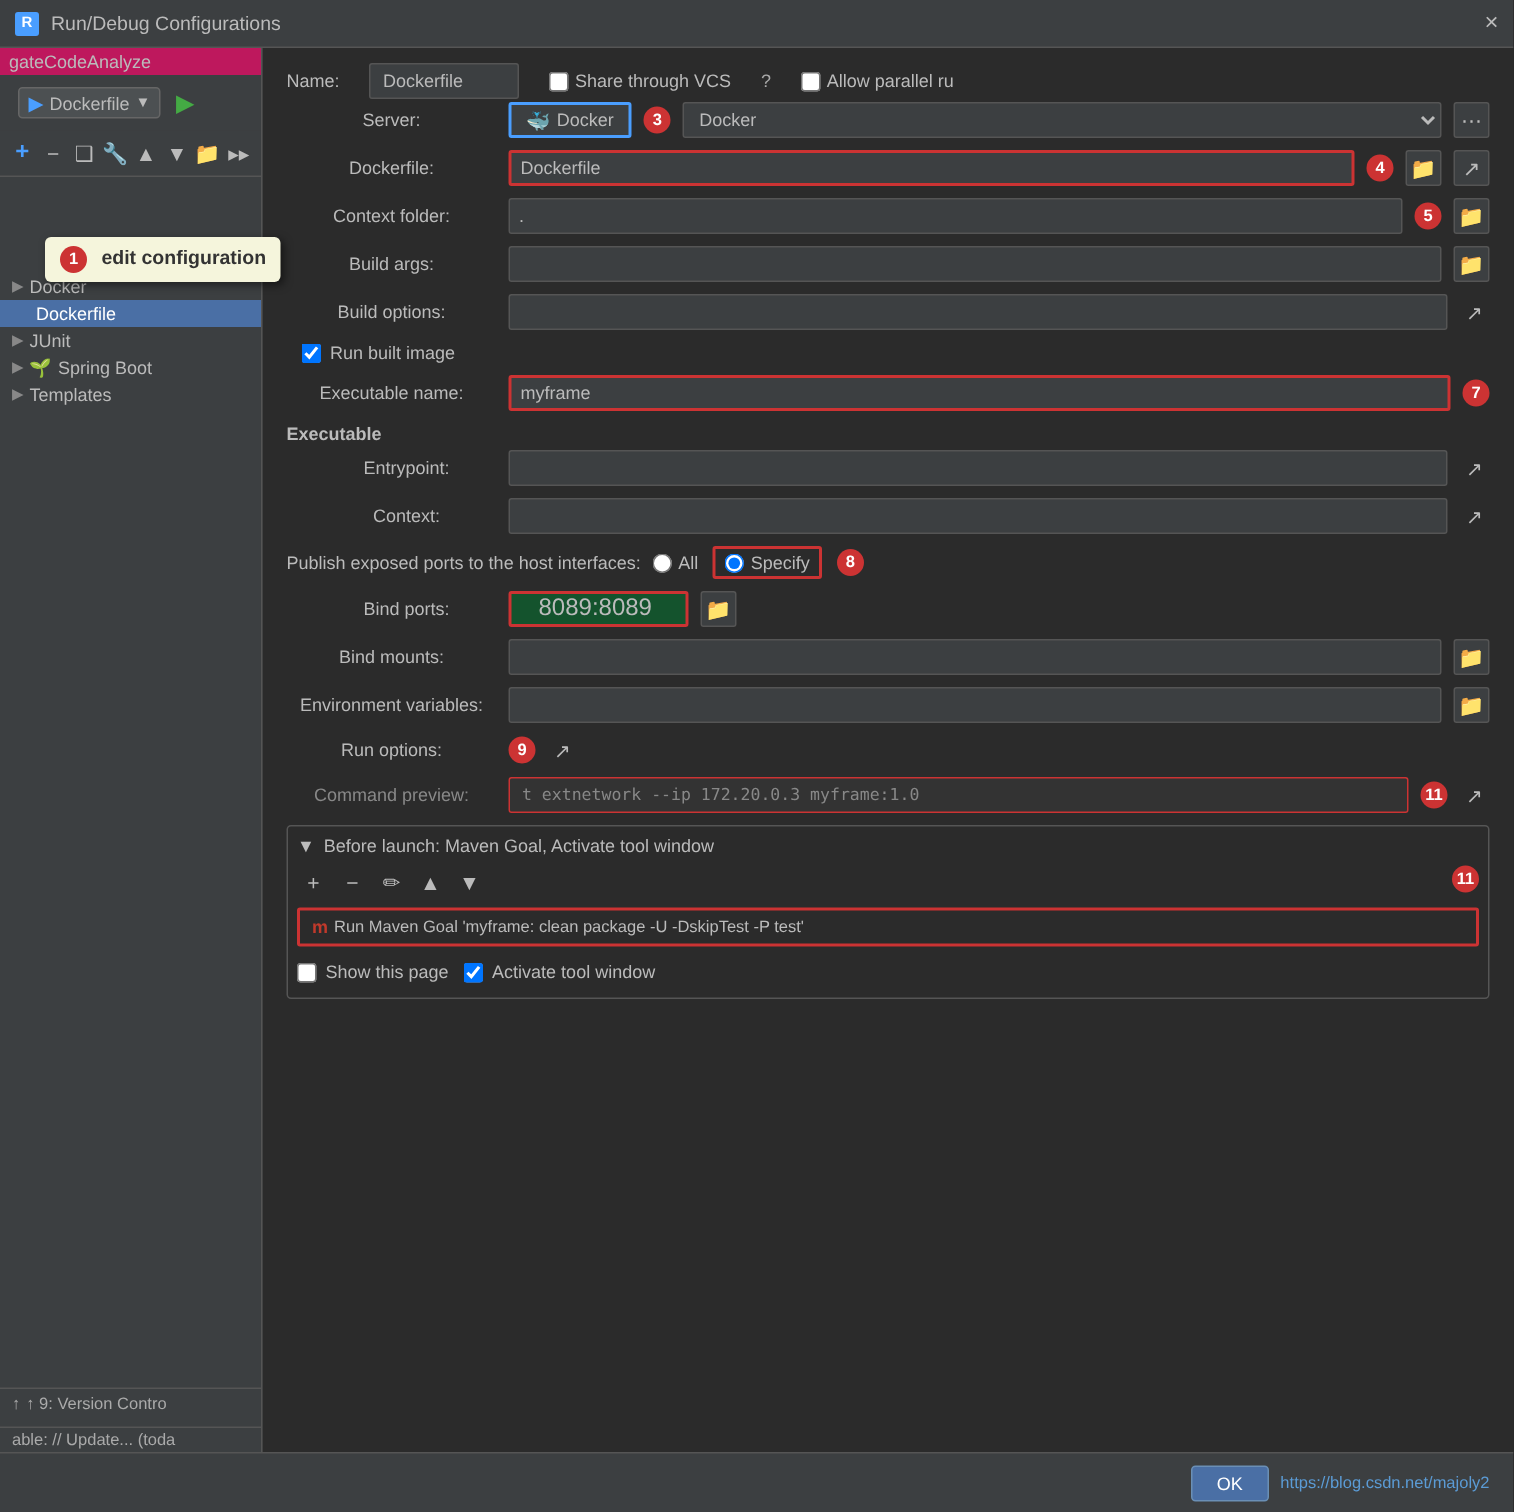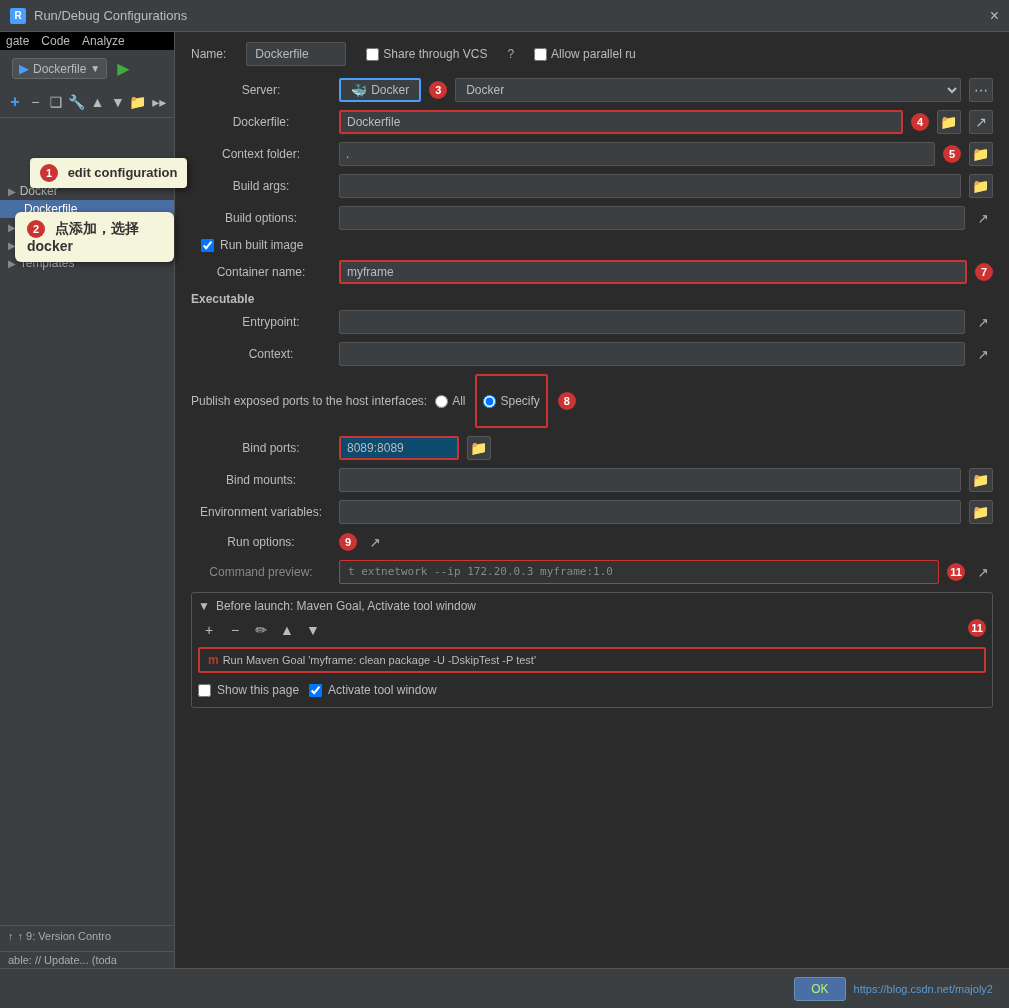--- a/index.html
+++ b/index.html
@@ -70,23 +70,22 @@
       display: flex;
       align-items: center;
       padding: 4px 6px;
       background: #3c3f41;
       border-bottom: 1px solid #555;
       gap: 3px;
     }
 
     .menu-bar {
       display: flex;
-      gap: 12px;
       padding: 2px 6px;
-      background: #000000;
+      background: #be185d;
       font-size: 12px;
       color: #bbbbbb;
     }
     .menu-item {
       cursor: pointer;
     }
 
     .config-dropdown {
       display: flex;
       align-items: center;
@@ -206,21 +205,21 @@
       font-size: 12px;
       border-radius: 2px;
       flex: 1;
       height: 24px;
     }
 
     .name-row {
       display: flex;
       align-items: center;
       gap: 20px;
-      margin-bottom: 12px;
+      margin-bottom: 2px;
       flex-wrap: wrap;
     }
 
     .name-label {
       color: #bbbbbb;
       font-size: 12px;
     }
 
     .name-input {
       background: #3c3f41;
@@ -330,25 +329,25 @@
 
     .ports-row {
       display: flex;
       align-items: center;
       gap: 8px;
       margin-bottom: 8px;
       flex-wrap: wrap;
     }
 
     .ports-input {
-      background: #0c4a6e;
+      background: #14532d;
       border: 2px solid #cc3333;
       color: #bbbbbb;
-      padding: 3px 6px;
-      font-size: 12px;
+      padding: 3px 18px;
+      font-size: 16px;
       border-radius: 2px;
       height: 24px;
       width: 120px;
     }
 
     
     .before-launch {
       border: 1px solid #555;
       border-radius: 3px;
       margin-top: 8px;
@@ -414,21 +413,21 @@
       display: flex;
       align-items: center;
       justify-content: flex-end;
       padding: 0 16px;
       gap: 8px;
     }
 
     .btn-ok {
       background: #4a6fa5;
       border: 1px solid #6a8fb5;
-      color: #bef264;
+      color: #ffffff;
       padding: 4px 16px;
       border-radius: 3px;
       cursor: pointer;
       font-size: 12px;
     }
 
     .highlighted-border {
       border: 2px solid #cc3333 !important;
     }
 
@@ -523,24 +522,20 @@
         <span class="arrow">▶</span>
         <span style="color:#4a4;">🌱</span>
         <span>Spring Boot</span>
       </div>
       <div class="tree-item">
         <span class="arrow">▶</span>
         <span>Templates</span>
       </div>
     </div>
 
-    <div class="tooltip-bubble" style="top:180px;">
-      <span class="badge" style="margin-right:6px;">2</span>
-      <span>点添加，选择docker</span>
-    </div>
 
     <div style="position:absolute;bottom:62px;left:0;right:0;padding:4px 8px;border-top:1px solid #555;">
       <div style="display:flex;align-items:center;gap:4px;font-size:11px;color:#aaa;">
         <span>↑</span>
         <span>↑ 9: Version Contro</span>
       </div>
     </div>
 
     <div style="position:absolute;bottom:40px;left:0;right:0;padding:2px 8px;font-size:11px;color:#aaa;border-top:1px solid #555;">
       <span>able: // Update... (toda</span>
@@ -607,21 +602,21 @@
       <input class="form-input" type="text" value="" style="">
       <button class="expand-btn">↗</button>
     </div>
 
     <div class="checkbox-row">
       <input type="checkbox" checked="" style="">
       <span>Run built image</span>
     </div>
 
     <div class="form-row">
-      <span class="form-label">Container name:</span>
+      <span class="form-label">Executable name:</span>
       <input class="form-input highlighted-border" type="text" value="myframe" style="">
       <span class="badge">7</span>
     </div>
 
     <div class="section-title">Executable</div>
 
     <div class="form-row">
       <span class="form-label" style="padding-left:20px;">Entrypoint:</span>
       <input class="form-input" type="text" value="" style="">
       <button class="expand-btn">↗</button>
@@ -633,21 +628,21 @@
       <button class="expand-btn">↗</button>
     </div>
 
     <div class="form-row">
       <span class="form-label" style="min-width:auto;">Publish exposed ports to the host interfaces:</span>
       <div class="radio-group">
         <label class="radio-label">
           <input type="radio" name="ports" style="">
           <span>All</span>
         </label>
-        <label class="radio-label" style="border:2px solid #cc3333;padding:18px 6px;border-radius:2px;">
+        <label class="radio-label" style="border:2px solid #cc3333;padding:2px 6px;border-radius:2px;">
           <input type="radio" name="ports" checked="" style="">
           <span>Specify</span>
         </label>
         <span class="badge">8</span>
       </div>
     </div>
 
     <div class="ports-row">
       <span class="form-label" style="padding-left:20px;">Bind ports:</span>
       <input class="ports-input" type="text" value="8089:8089" style="">

